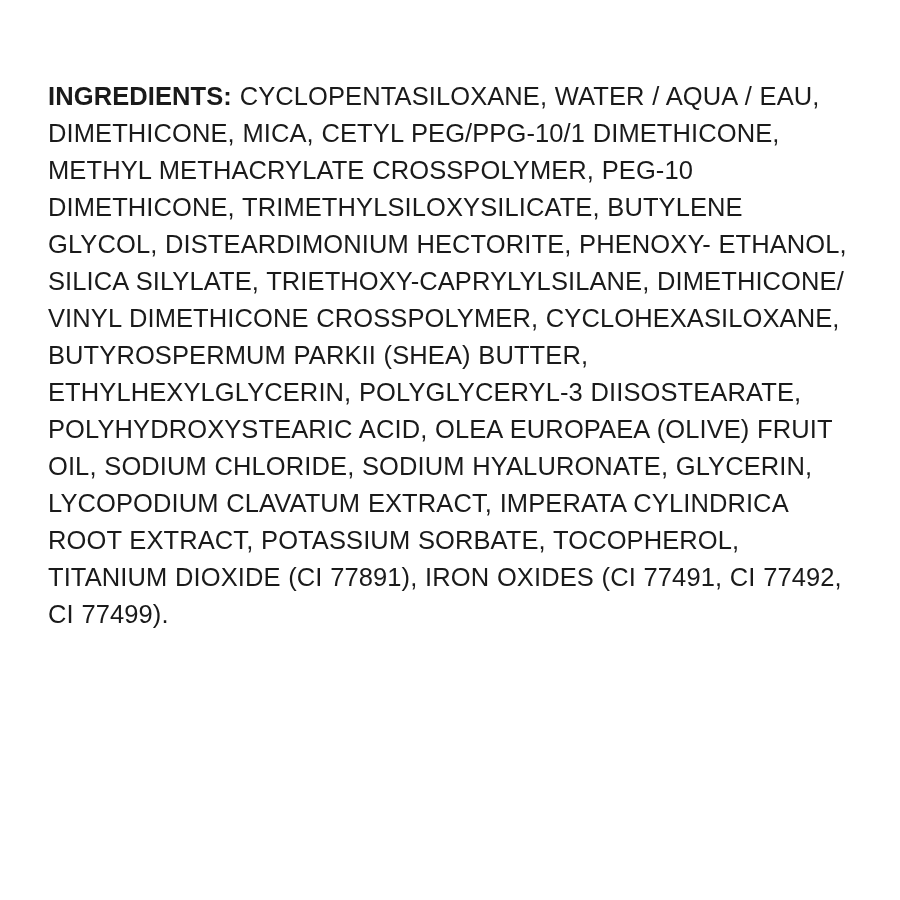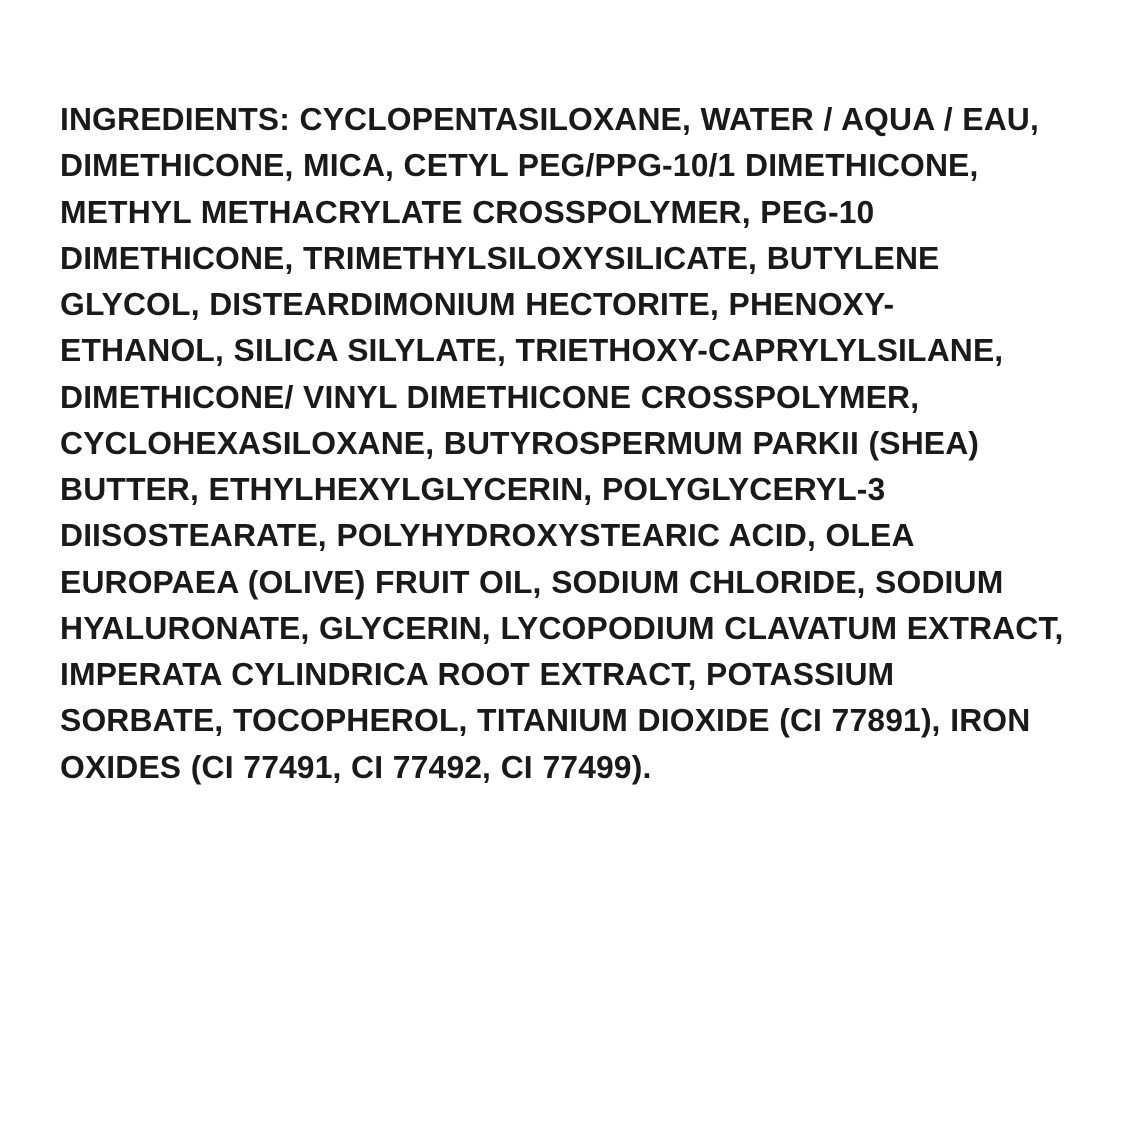--- a/index.html
+++ b/index.html
@@ -26,21 +26,21 @@
     line-height: 37px;
     letter-spacing: 0.1px;
     text-align: left;
     word-spacing: 0.5px;
     max-width: 810px;
   }
   .ingredients-label {
     font-weight: 700;
   }
   .ingredients-body {
-    font-weight: 700;
+    font-weight: 400;
     text-align: center;
   }
 </style>
 </head>
 <body>
 
 <div class="page">
   <p class="ingredients-block"><span class="ingredients-label">INGREDIENTS:</span><span class="ingredients-body"> CYCLOPENTASILOXANE, WATER / AQUA / EAU, DIMETHICONE, MICA, CETYL PEG/PPG-10/1 DIMETHICONE, METHYL METHACRYLATE CROSSPOLYMER, PEG-10 DIMETHICONE, TRIMETHYLSILOXYSILICATE, BUTYLENE GLYCOL, DISTEARDIMONIUM HECTORITE, PHENOXY- ETHANOL, SILICA SILYLATE, TRIETHOXY-CAPRYLYLSILANE, DIMETHICONE/ VINYL DIMETHICONE CROSSPOLYMER, CYCLOHEXASILOXANE, BUTYROSPERMUM PARKII (SHEA) BUTTER, ETHYLHEXYLGLYCERIN, POLYGLYCERYL-3 DIISOSTEARATE, POLYHYDROXYSTEARIC ACID, OLEA EUROPAEA (OLIVE) FRUIT OIL, SODIUM CHLORIDE, SODIUM HYALURONATE, GLYCERIN, LYCOPODIUM CLAVATUM EXTRACT, IMPERATA CYLINDRICA ROOT EXTRACT, POTASSIUM SORBATE, TOCOPHEROL, TITANIUM DIOXIDE (CI 77891), IRON OXIDES (CI 77491, CI 77492, CI 77499).</span></p>
 </div>
 

